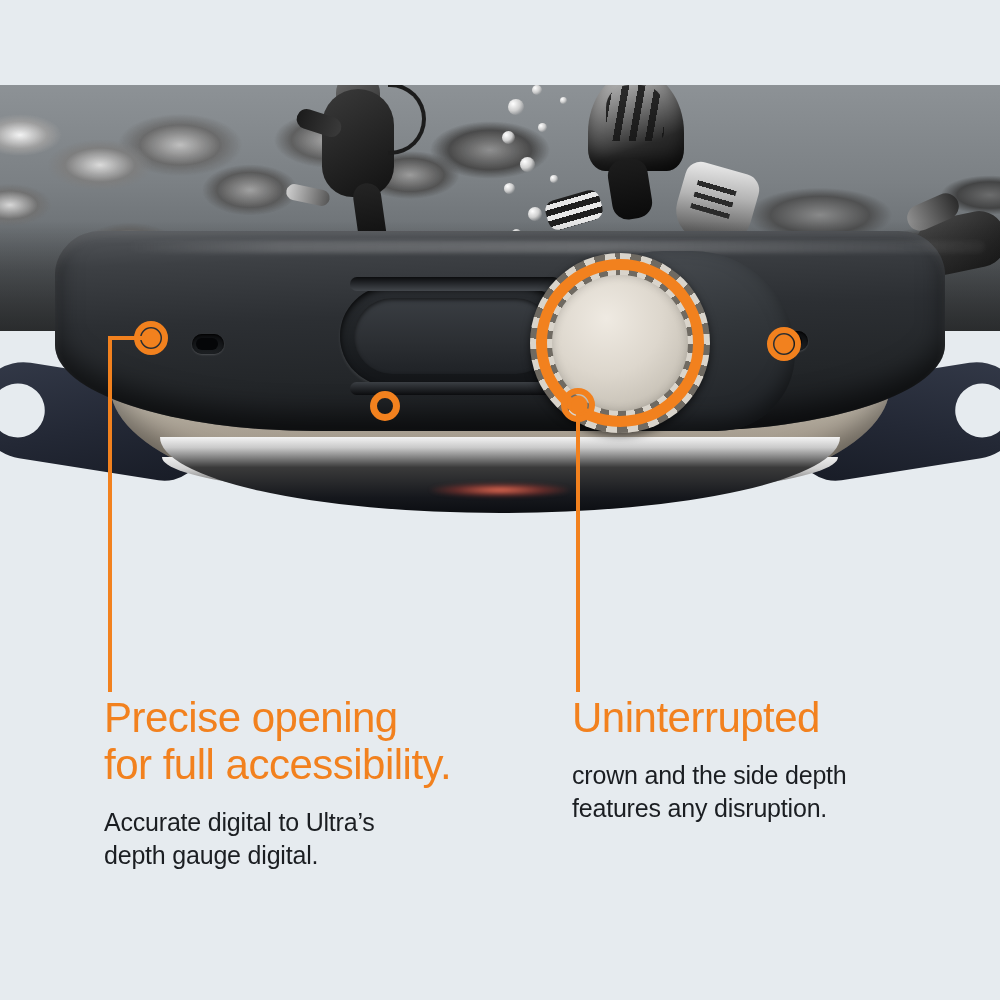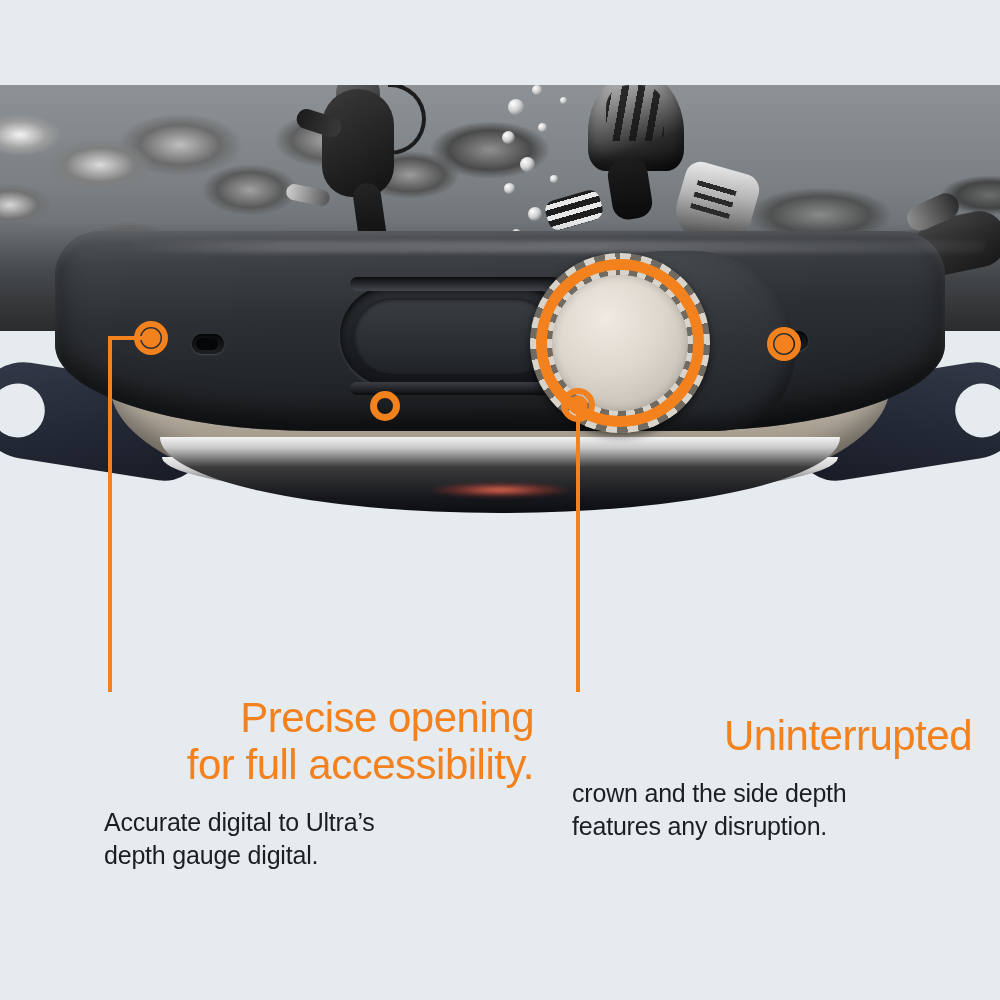--- a/index.html
+++ b/index.html
@@ -159,21 +159,21 @@
   .callout-line{position:absolute;background:#f2811e;}
   .marker{position:absolute;border-radius:50%;box-sizing:border-box;}
   .marker.big{width:34px;height:34px;border:6px solid #f2811e;
     background:radial-gradient(circle,#f2811e 0 9px,rgba(242,129,30,0) 10px);}
   .marker.big i{position:absolute;left:50%;top:50%;width:15px;height:15px;margin:-7.5px 0 0 -7.5px;
     border-radius:50%;background:#f2811e;display:block;}
   .marker.ring{width:30px;height:30px;border:7px solid #f2811e;background:transparent;}
 
   
   .col{position:absolute;}
-  .head{color:#f2811e;font-size:42px;line-height:47px;font-weight:400;letter-spacing:-.5px;text-align:right;}
+  .head{color:#f2811e;font-size:42px;line-height:47px;font-weight:400;letter-spacing:-.5px;}
   .body{color:#1b1e22;font-size:25px;line-height:33px;font-weight:400;margin-top:18px;letter-spacing:-.2px;}
 </style>
 </head>
 <body>
 
 <div id="stage">
 
   <div class="photo-band">
     <div class="photo-base"></div>
     <div class="reef"></div>
@@ -276,21 +276,21 @@
 
   <div>
     <div class="callout-line" style="left:576px;top:404px;width:4px;height:288px;"></div>
     <div class="marker big" style="left:561px;top:388px;">
         <i></i>
       </div>
     <div class="marker big" style="left:767px;top:327px;">
         <i></i>
       </div>
 
-    <div class="col" style="left:572px;top:694px;width:400px;margin-top:18px;">
+    <div class="col" style="left:572px;top:694px;width:400px;">
       <div class="head">
         <div>Uninterrupted</div>
       </div>
       <div class="body">
         <div>crown and the side depth</div>
         <div>features any disruption.</div>
       </div>
     </div>
   </div>
 

